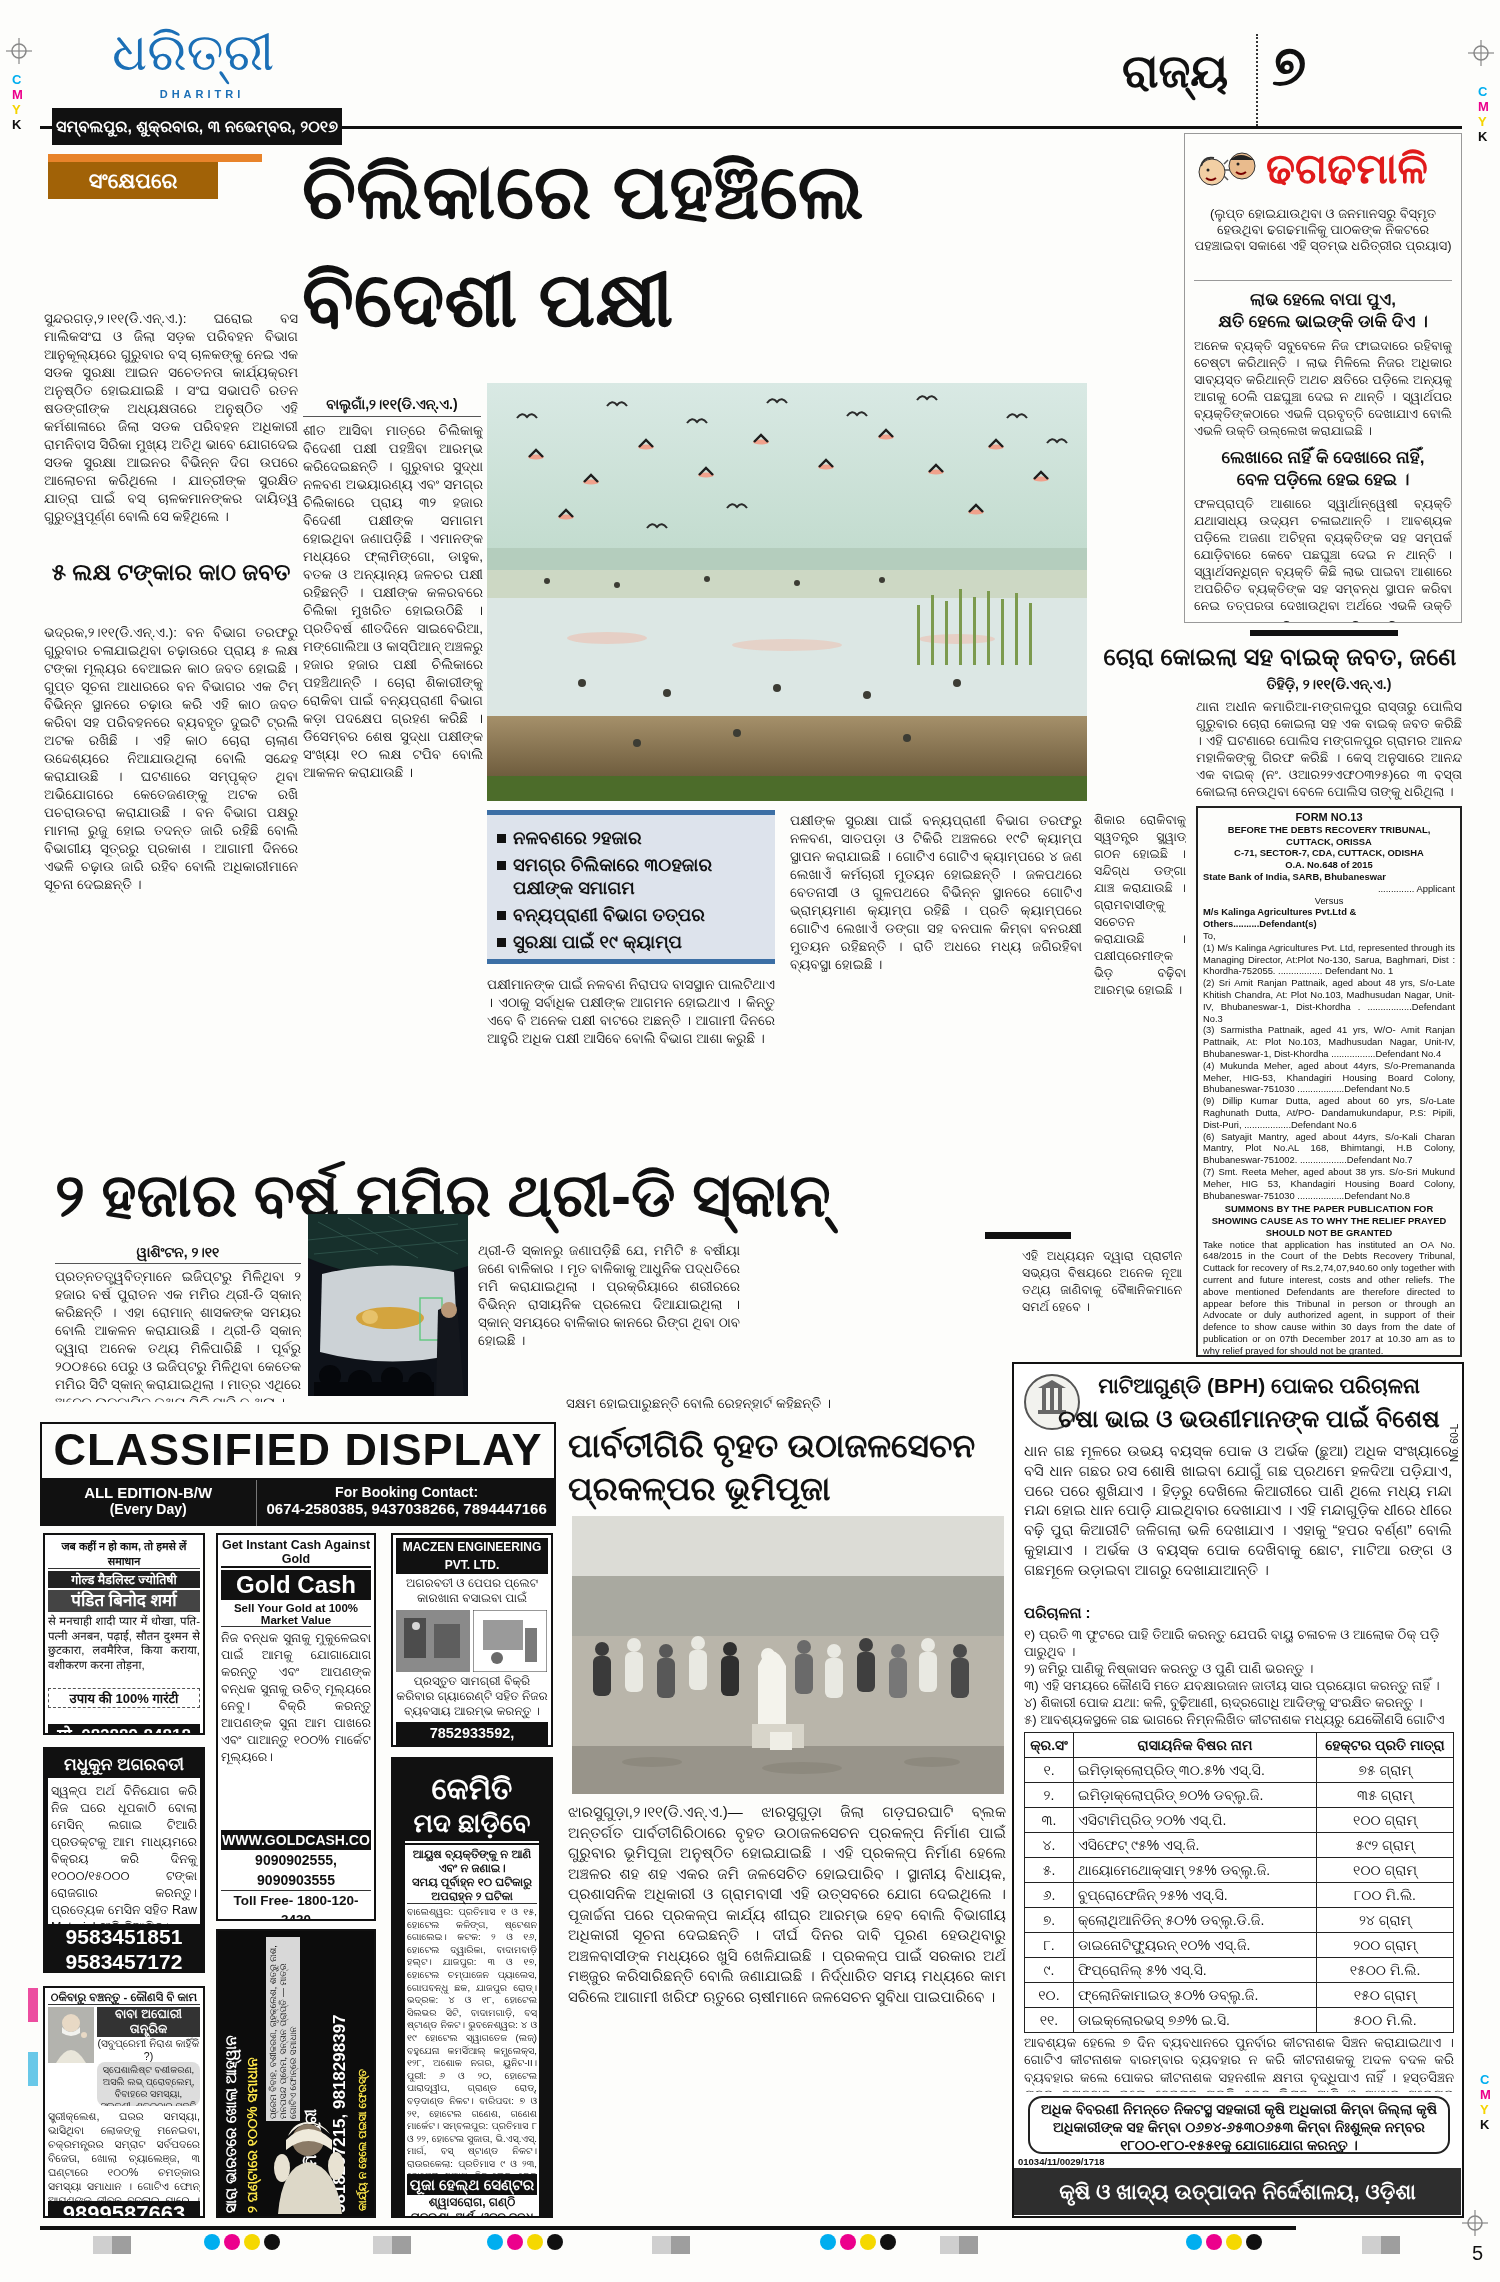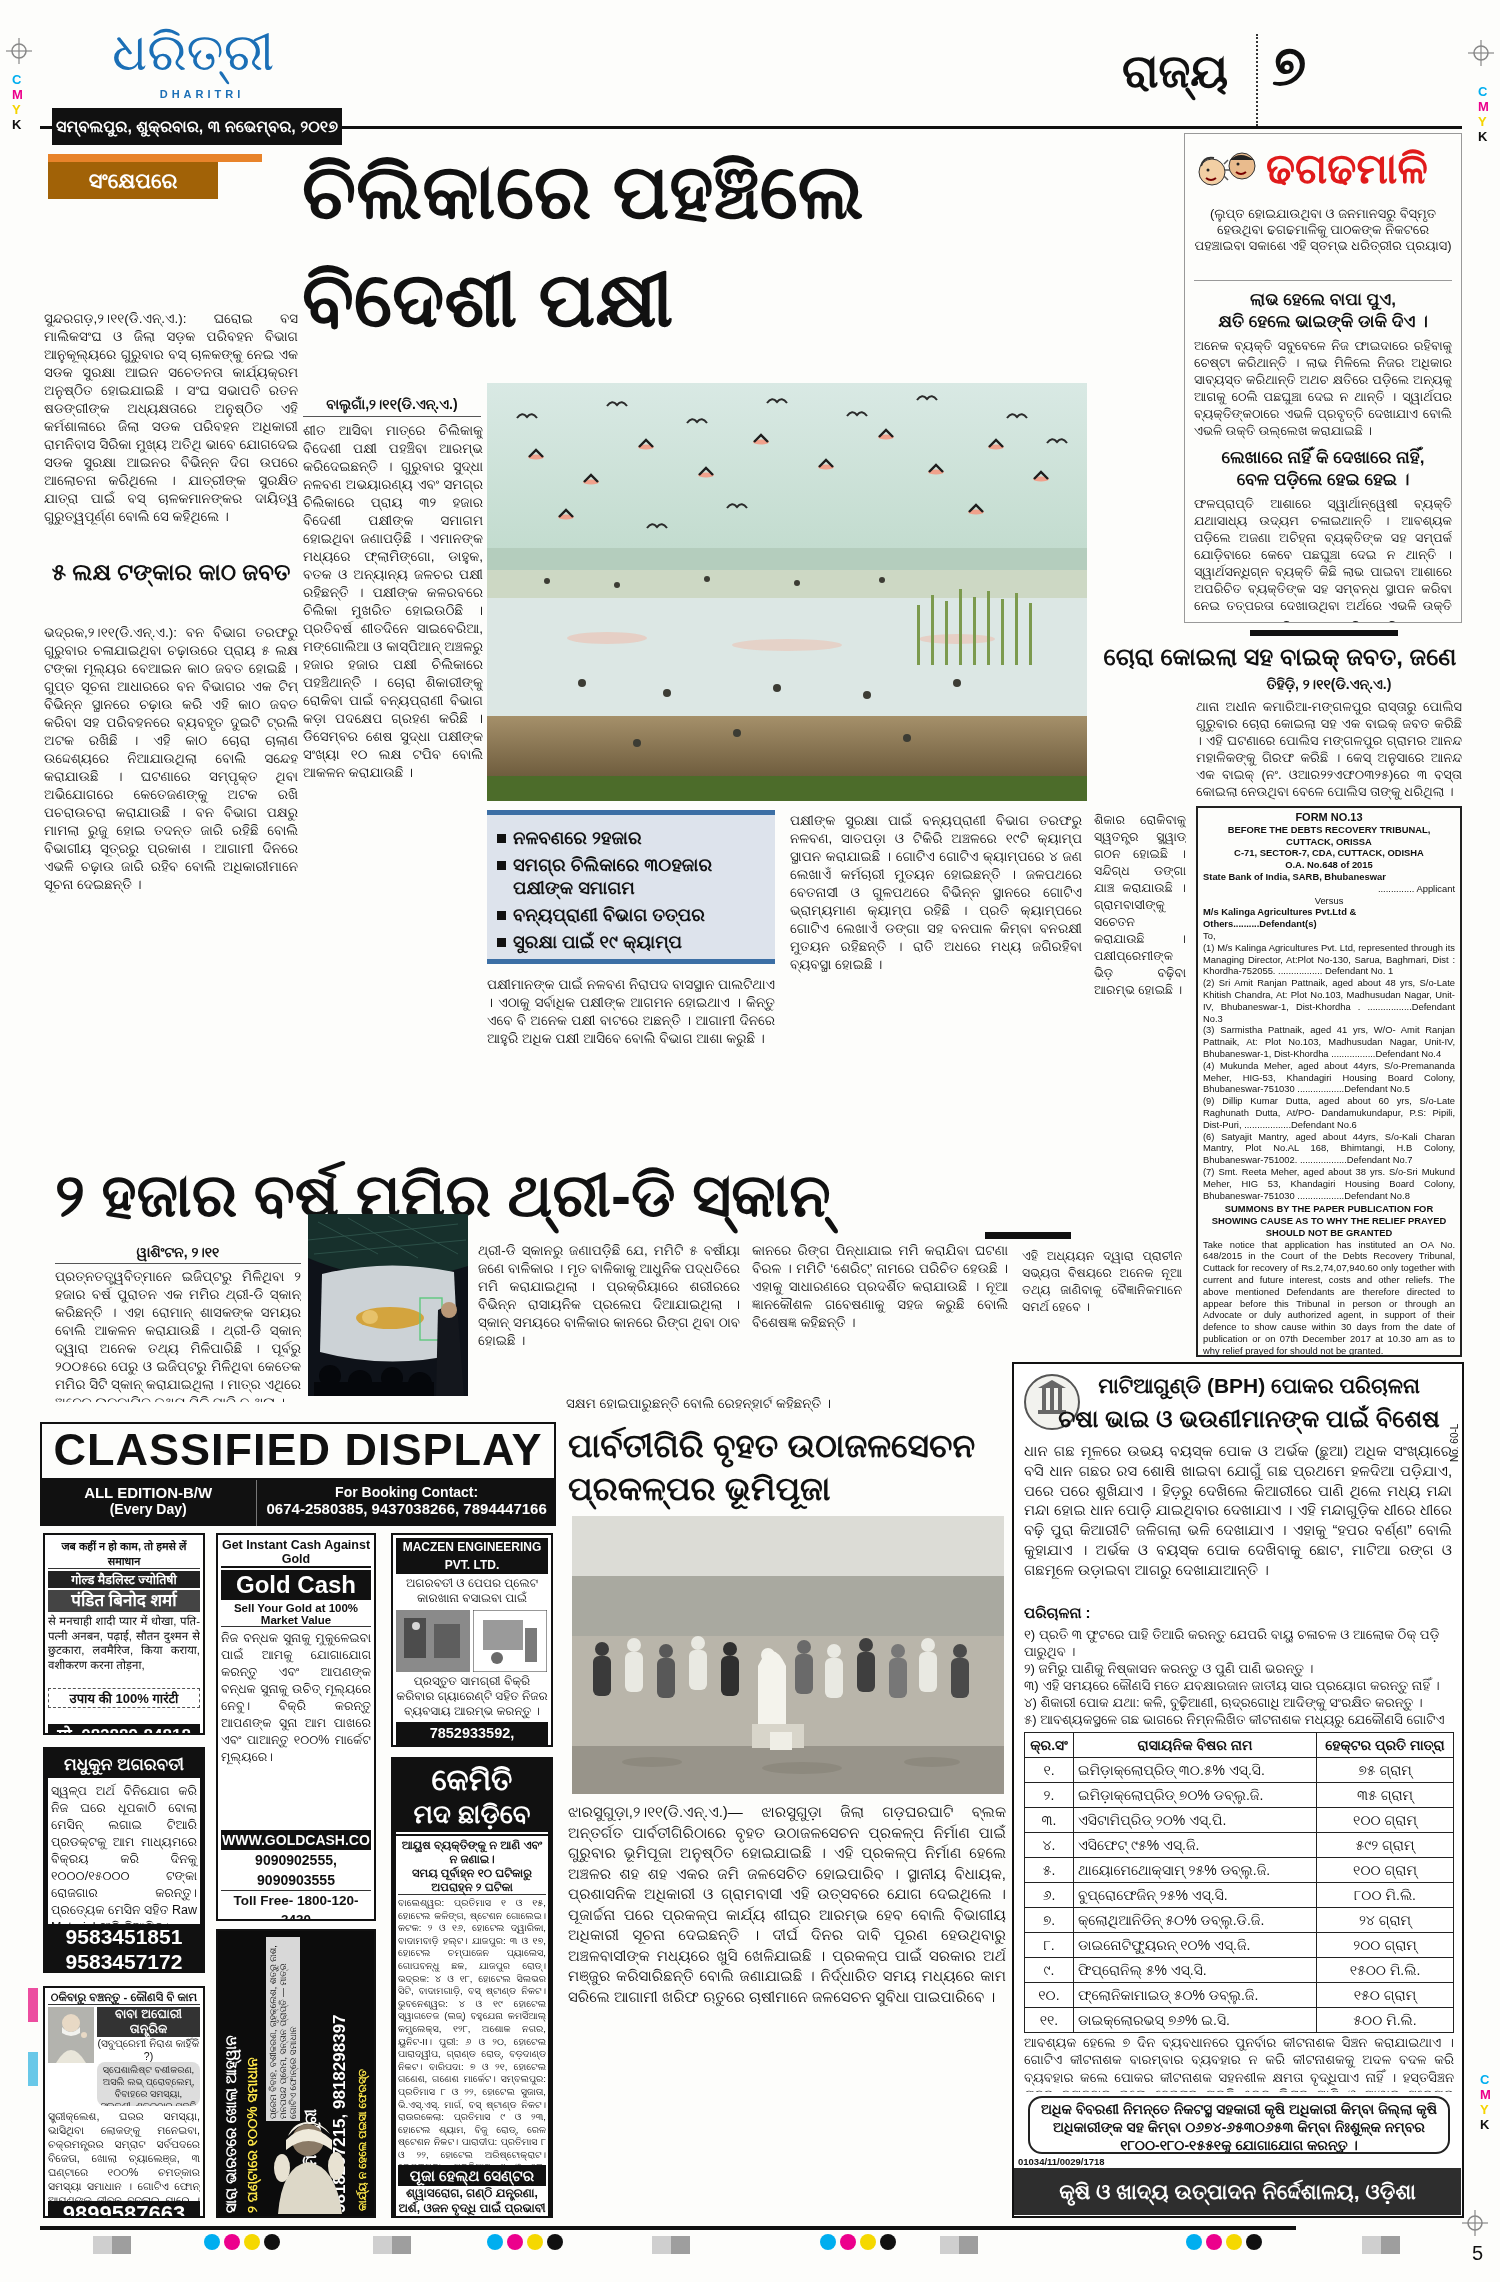--- a/index.html
+++ b/index.html
@@ -251,21 +251,20 @@
         <circle cx="22" cy="162" r="11"></circle>
         <circle cx="52" cy="168" r="12"></circle>
         <circle cx="84" cy="164" r="11"></circle>
         <circle cx="112" cy="170" r="12"></circle>
         <rect x="6" y="168" width="120" height="14"></rect>
       </g>
     <path d="M130 96 q14 -8 20 6 l6 80 l-28 0 Z" fill="#14171d"></path>
     <circle cx="141" cy="96" r="8" fill="#b99877"></circle>
   </svg>
   <div class="abs j body-txt hid" style="left:478px;top:1242px;width:262px;height:150px"><span>ଥ୍ରୀ-ଡି ସ୍କାନରୁ ଜଣାପଡ଼ିଛି ଯେ, ମମିଟି ୫ ବର୍ଷୀୟା ଜଣେ ବାଳିକାର । ମୃତ ବାଳିକାକୁ ଆଧୁନିକ ପଦ୍ଧତିରେ ମମି କରାଯାଇଥିଲା । ପ୍ରକ୍ରିୟାରେ ଶରୀରରେ ବିଭିନ୍ନ ରାସାୟନିକ ପ୍ରଲେପ ଦିଆଯାଇଥିଲା । ସ୍କାନ୍ ସମୟରେ ବାଳିକାର କାନରେ ରିଙ୍ଗ ଥିବା ଠାବ ହୋଇଛି ।</span></div>
-  <div class="abs j body-txt hid" style="left:752px;top:1242px;width:256px;height:150px"><span>କାନରେ ରିଙ୍ଗ ପିନ୍ଧାଯାଇ ମମି କରାଯିବା ଘଟଣା ବିରଳ । ମମିଟି ‘ଶେରିଟ୍’ ନାମରେ ପରିଚିତ ହେଉଛି । ଏହାକୁ ସାଧାରଣରେ ପ୍ରଦର୍ଶିତ କରାଯାଉଛି । ନୂଆ ଜ୍ଞାନକୌଶଳ ଗବେଷଣାକୁ ସହଜ କରୁଛି ବୋଲି ବିଶେଷଜ୍ଞ କହିଛନ୍ତି ।</span></div>
   <div class="abs j hid" style="left:1022px;top:1248px;width:160px;height:104px;font-size:12.5px;line-height:17px"><span>ଏହି ଅଧ୍ୟୟନ ଦ୍ୱାରା ପ୍ରାଚୀନ ସଭ୍ୟତା ବିଷୟରେ ଅନେକ ନୂଆ ତଥ୍ୟ ଜାଣିବାକୁ ବୈଜ୍ଞାନିକମାନେ ସମର୍ଥ ହେବେ ।</span></div>
   <div class="abs hid" style="left:566px;top:1396px;width:438px;height:19px;font-size:13.5px"><span>ସକ୍ଷମ ହୋଇପାରୁଛନ୍ତି ବୋଲି ରେହନ୍‌ହାର୍ଟ କହିଛନ୍ତି ।</span></div>
 
   <div class="abs c hid" style="left:40px;top:1422px;width:516px;height:58px;border:2.5px solid #111;box-sizing:border-box;font-weight:800;font-size:45px;line-height:52px;letter-spacing:1px"><span>CLASSIFIED DISPLAY</span></div>
   <div class="abs blackbar hid" style="left:40px;top:1480px;width:516px;height:46px;display:flex">
     <div class="c b" style="width:42%;border-right:1.5px solid #777;padding-top:4px">
       <div style="font-size:15px">ALL EDITION-B/W</div>
       <div style="font-size:14px">(Every Day)</div>
     </div>
     <div class="c" style="width:58%;padding-top:4px">
@@ -353,21 +352,21 @@
     <svg class="abs" style="left:44px;bottom:2px" width="90" height="104">
       <circle cx="46" cy="30" r="16" fill="#8a7a66"></circle>
       <path d="M26 26 Q46 2 68 24 Q60 12 46 12 Q32 12 26 26 Z" fill="#f4f1e6"></path>
       <path d="M24 30 Q46 8 70 30 L70 40 Q46 22 24 40 Z" fill="#efeadb"></path>
       <path d="M16 104 Q20 56 46 52 Q74 56 80 104 Z" fill="#ddd8c8"></path>
       <ellipse cx="20" cy="58" rx="8" ry="14" fill="#e8e2d2"></ellipse>
       <ellipse cx="74" cy="56" rx="8" ry="14" fill="#e8e2d2"></ellipse>
     </svg>
   </div>
 
-  <div class="abs adbox" style="left:391px;top:1757px;width:162px;height:461px;padding:3px;box-sizing:border-box;background:#111">
+  <div class="abs adbox" style="left:391px;top:1757px;width:162px;height:461px;padding:12px;box-sizing:border-box;background:#111">
     <div class="c b" style="color:#fff;font-size:30px;line-height:36px">କେମିତି</div>
     <div class="c b" style="color:#fff;font-size:26px;line-height:32px;border-bottom:2px solid #fff;padding-bottom:2px">ମଦ ଛାଡ଼ିବେ</div>
     <div style="background:#fff;padding:2px;margin-top:2px">
       <div class="c b" style="font-size:11.5px;line-height:14px">ଆୟୁଷ ବ୍ୟକ୍ତିଙ୍କୁ ନ ଆଣି ଏବଂ ନ ଜଣାଇ।</div>
       <div class="c b" style="font-size:11.5px;line-height:14px;border-bottom:1px solid #333">ସମୟ ପୂର୍ବାହ୍ନ ୧୦ ଘଟିକାରୁ ଅପରାହ୍ନ ୨ ଘଟିକା</div>
       <div class="j hid" style="font-size:9.6px;line-height:12.6px;height:268px;margin-top:2px">ବାଲେଶ୍ୱର: ପ୍ରତିମାସ ୧ ଓ ୧୫, ହୋଟେଲ କଳିଙ୍ଗ, ଷ୍ଟେଶନ ଗୋଲେଇ। କଟକ: ୨ ଓ ୧୬, ହୋଟେଲ ଦ୍ୱାରିକା, ବାଦାମବାଡ଼ି ହଲ୍ଟ। ଯାଜପୁର: ୩ ଓ ୧୭, ହୋଟେଲ ଚମ୍ପାଜେନ ପ୍ୟାଲେସ, ଗୋପବନ୍ଧୁ ଛକ, ଯାଜପୁର ରୋଡ୍। ଭଦ୍ରକ: ୪ ଓ ୧୮, ହୋଟେଲ ସିଲଭର ସିଟି, ବାଦାମଗାଡ଼ି, ବସ୍ ଷ୍ଟାଣ୍ଡ ନିକଟ। ଭୁବନେଶ୍ୱର: ୪ ଓ ୧୯ ହୋଟେଲ ସ୍ୱାଗତେଜ (ଲଜ୍) ବହୁଯେନା କମର୍ସିଆଲ୍ କମ୍ପ୍ଲେକ୍ସ, ୧୨୮, ଅଶୋକ ନଗର, ୟୁନିଟ-II। ପୁରୀ: ୬ ଓ ୨୦, ହୋଟେଲ ପାରାଦ୍ୱୀପ, ଗ୍ରାଣ୍ଡ ରୋଡ୍, ବଡ଼ଦାଣ୍ଡ ନିକଟ। ବାରିପଦା: ୭ ଓ ୨୧, ହୋଟେଲ ଗଣେଶ, ଗଣେଶ ମାର୍କେଟ। ସମ୍ବଲପୁର: ପ୍ରତିମାସ ୮ ଓ ୨୨, ହୋଟେଲ ସୁଜାତା, ଭି.ଏସ୍.ଏସ୍. ମାର୍ଗ, ବସ୍ ଷ୍ଟାଣ୍ଡ ନିକଟ। ରାଉରକେଲା: ପ୍ରତିମାସ ୯ ଓ ୨୩, ହୋଟେଲ ଶ୍ୟାମ, ବିଜୁ ରୋଡ୍, ରେଳ ଷ୍ଟେଶନ ନିକଟ। ପାରାଦୀପ: ପ୍ରତିମାସ ୮ ଓ ୨୨, ହୋଟେଲ ଅରିଷ୍ଟୋକ୍ରାଟ। କେନ୍ଦ୍ରାପଡ଼ା: ପ୍ରତିମାସ ୯ ଓ ୨୩, ହୋଟେଲ ଗୋଲ୍ଡେନ୍ ପ୍ୟାଲେସ, ବସ୍ ଷ୍ଟାଣ୍ଡ ନିକଟ। କେନ୍ଦୁଝର: ପ୍ରତିମାସ ୧୦ ଓ ୨୪, ହୋଟେଲ ବଳାକା, ବସ୍ ଷ୍ଟାଣ୍ଡ ନିକଟ। ଅନୁଗୋଳ: ୧୧ ଓ ୨୫, ହୋଟେଲ ଶାନ୍ତି, ବସ୍ ଷ୍ଟାଣ୍ଡ ନିକଟ। ବ୍ରହ୍ମପୁର: ୧୨ ଓ ୨୬, ହୋଟେଲ ରେଲେକ୍ସ, ରାମ ଲିଙ୍ଗମ ଟ୍ୟାଙ୍କ ରୋଡ୍। ଭବାନୀପାଟଣା: ୧୩ ଓ ୨୭, ଋଷି ଲଜ୍, ଗାନ୍ଧୀ ଚୌକ। ବରଗଡ଼: ୧୪ ଓ ୨୮, ହୋଟେଲ ଓଡ଼ିଶା, କେନାଲ ଆଭେନ୍ୟୁ ନିକଟ। ଢେଙ୍କାନାଳ: ପ୍ରତିମାସ ୧୨ ତାରିଖ, ହୋଟେଲ ରାଜ କମଲ। ଜୟପୁର: ପ୍ରତିମାସ ୧୧ ତାରିଖ, ହୋଟେଲ ତ୍ରିନାଥ, ଦିଘା ଘୋଡ଼।</div>
       <div class="c b blackbar" style="font-size:15px;line-height:21px">ପୂଜା ହେଲ୍ଥ ସେଣ୍ଟର</div>
       <div class="c b hid" style="font-size:12px;line-height:15px;height:32px">ଶ୍ୱାସରୋଗ, ଗଣ୍ଠି ଯନ୍ତ୍ରଣା, ଅର୍ଶ, ଓଜନ ବୃଦ୍ଧି ପାଇଁ ପ୍ରଭାବୀ ଔଷଧ</div>
     </div>
   </div>

